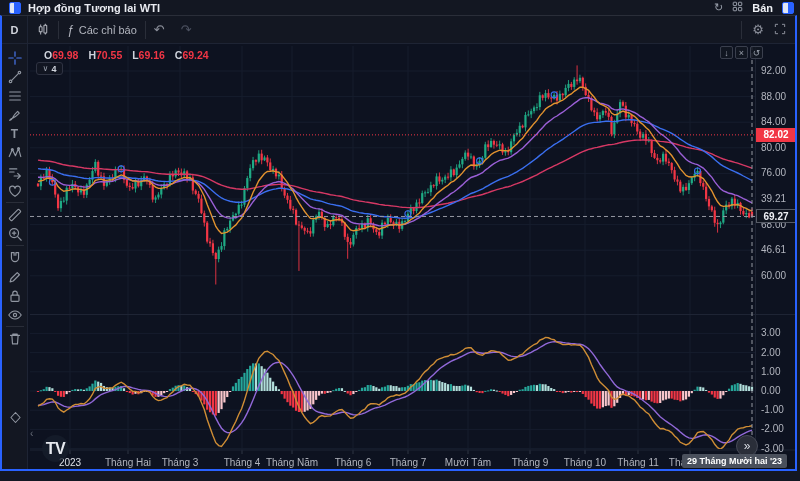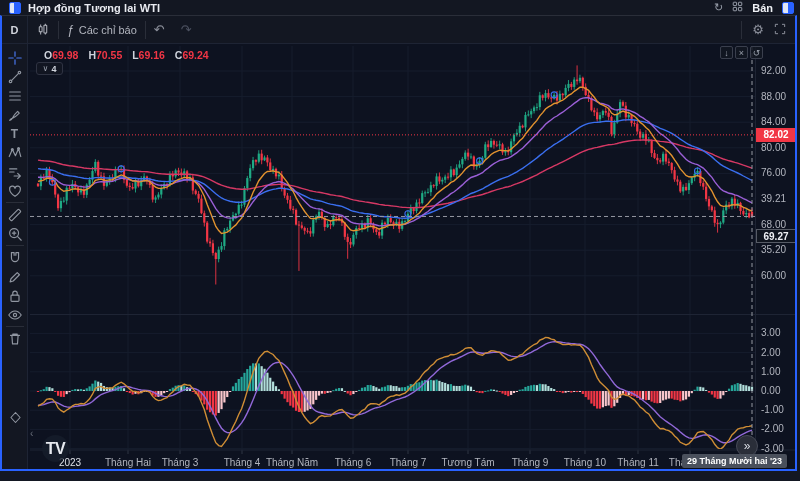--- a/index.html
+++ b/index.html
@@ -1067,45 +1067,45 @@
   <div class="axis-time-strip"></div>
 
   <div id="labels">
       <div class="tick" style="left: 761px; top: 65px;">92.00</div>
       <div class="tick" style="left: 761px; top: 90.6px;">88.00</div>
       <div class="tick" style="left: 761px; top: 116.2px;">84.00</div>
       <div class="tick" style="left: 761px; top: 141.8px;">80.00</div>
       <div class="tick" style="left: 761px; top: 167.4px;">76.00</div>
       <div class="tick" style="left: 761px; top: 193px;">39.21</div>
       <div class="tick" style="left: 761px; top: 218.6px;">68.00</div>
-      <div class="tick" style="left: 761px; top: 244.2px;">35.20</div>
+      <div class="tick" style="left: 761px; top: 244.2px;">46.61</div>
       <div class="tick" style="left: 761px; top: 269.8px;">60.00</div>
       <div class="tick" style="left: 761px; top: 327.4px;">3.00</div>
       <div class="tick" style="left: 761px; top: 346.6px;">2.00</div>
       <div class="tick" style="left: 761px; top: 365.8px;">1.00</div>
       <div class="tick" style="left: 761px; top: 385px;">0.00</div>
       <div class="tick" style="left: 761px; top: 404.2px;">-1.00</div>
       <div class="tick" style="left: 761px; top: 423.4px;">-2.00</div>
       <div class="tick" style="left: 761px; top: 442.6px;">-3.00</div>
       <div class="time-lab year" style="left: 70px;">2023</div>
       <div class="time-lab" style="left: 128px;">Tháng Hai</div>
       <div class="time-lab" style="left: 180px;">Tháng 3</div>
       <div class="time-lab" style="left: 242px;">Tháng 4</div>
       <div class="time-lab" style="left: 292px;">Tháng Năm</div>
       <div class="time-lab" style="left: 353px;">Tháng 6</div>
       <div class="time-lab" style="left: 408px;">Tháng 7</div>
-      <div class="time-lab" style="left: 468px;">Tương Tám</div>
+      <div class="time-lab" style="left: 468px;">Mười Tám</div>
       <div class="time-lab" style="left: 530px;">Tháng 9</div>
       <div class="time-lab" style="left: 585px;">Tháng 10</div>
       <div class="time-lab" style="left: 638px;">Tháng 11</div>
       <div class="time-lab" style="left: 690px;">Tháng 12</div>
     </div>
 
   <div class="plabel alert" id="alert-label" style="top: 127.872px;">82.02</div>
-  <div class="plabel cross" id="cross-label" style="top: 209.472px; margin-top: 20px;">69.27</div>
+  <div class="plabel cross" id="cross-label" style="top: 209.472px;">69.27</div>
   <div class="dlabel" style="left:682px; top:454px;">29 Tháng Mười hai '23</div>
 
   <div class="goto-rt">»</div>
   <div class="tv-wm">TV</div>
   <div class="collapse-arrow">‹</div>
   <div class="axis-gear">⚙</div>
 
   <div class="frame"></div>
 </div>
 

